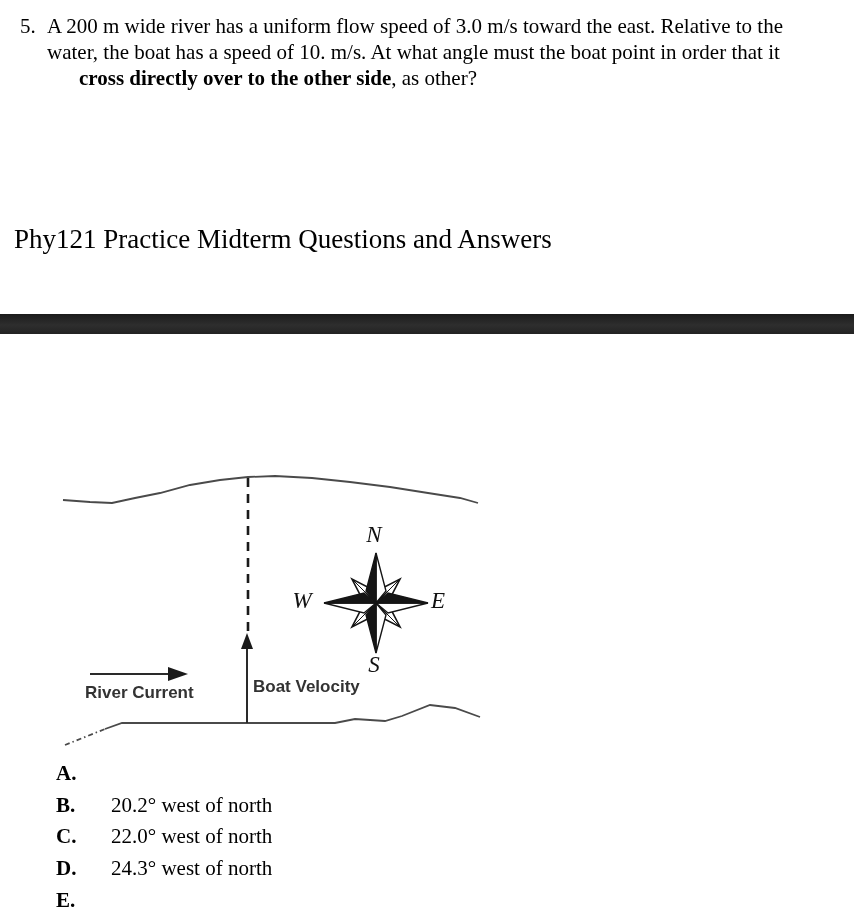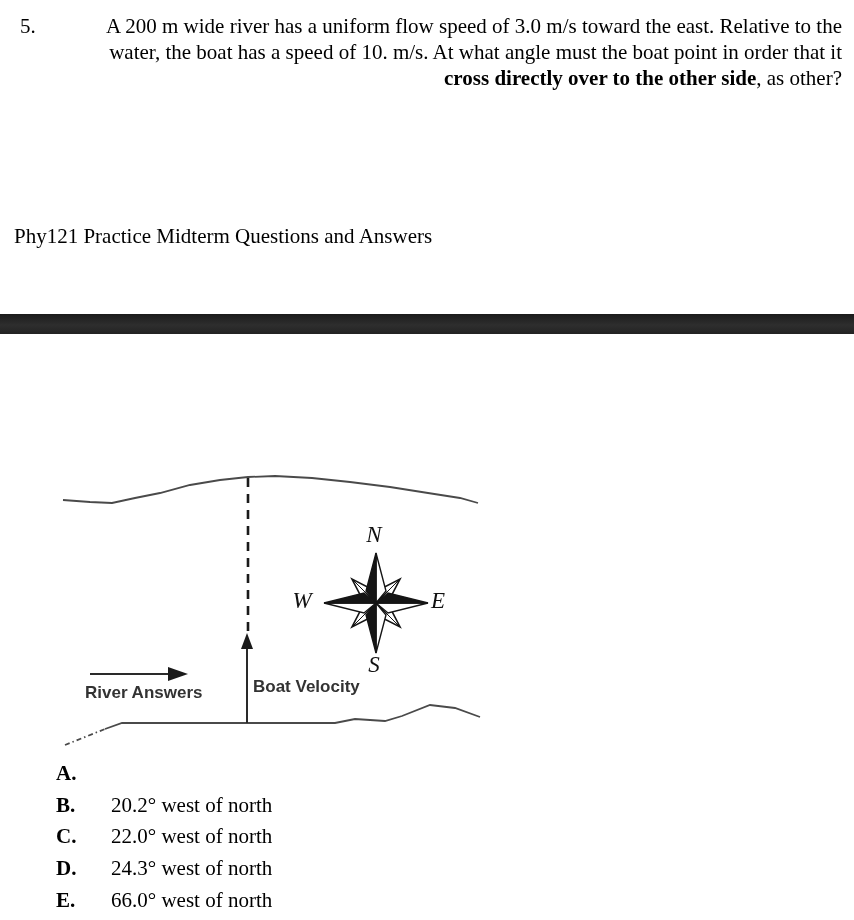--- a/index.html
+++ b/index.html
@@ -3,25 +3,25 @@
 <meta charset="utf-8">
 <style>
   html,body{margin:0;padding:0;background:#ffffff;}
   #page{position:relative;width:854px;height:920px;background:#ffffff;overflow:hidden;
         font-family:"Liberation Serif", serif;color:#000;}
 
   
   .question{position:absolute;left:20px;top:13px;width:822px;font-size:21px;line-height:26px;}
   .q-row{display:flex;}
   .q-num{width:27px;flex:0 0 27px;}
-  .q-lines{flex:1;text-align:right;}
+  .q-lines{flex:1;}
   .q-bold{font-weight:bold;margin-left:32px;}
 
   
-  .doc-title{position:absolute;left:14px;top:224px;font-size:21px;}
+  .doc-title{position:absolute;left:14px;top:224px;font-size:27px;}
 
   
   .separator{position:absolute;left:0;top:314px;width:854px;height:20px;
              background:linear-gradient(#1b1b1b,#2e2e2e 55%,#232323);}
 
   
   .figure{position:absolute;left:50px;top:455px;width:445px;height:300px;}
   .figure svg{position:absolute;left:0;top:0;}
   .fig-label{position:absolute;font-family:"Liberation Sans", sans-serif;
              font-weight:bold;font-size:17px;color:#333;white-space:nowrap;}
@@ -104,21 +104,21 @@
           <path d="M0,0 L-12,-10 L-52,0 Z" fill="#151515"></path>
         </g>
       </g>
     </svg>
 
     <span class="compass-label" style="left:312px;top:67px;">N</span>
     <span class="compass-label" style="left:240px;top:133px;">W</span>
     <span class="compass-label" style="left:376px;top:133px;">E</span>
     <span class="compass-label" style="left:312px;top:197px;">S</span>
 
-    <span class="fig-label" style="left:35px;top:228px;">River Answers</span>
+    <span class="fig-label" style="left:35px;top:228px;">River Current</span>
     <span class="fig-label" style="left:203px;top:222px;">Boat Velocity</span>
   </div>
 
   <div class="answers">
     <div class="answer-row">
       <span class="answer-letter">A.</span>
     </div>
     <div class="answer-row">
       <span class="answer-letter">B.</span>
       <span class="answer-text">20.2° west of north</span>
@@ -126,17 +126,16 @@
     <div class="answer-row">
       <span class="answer-letter">C.</span>
       <span class="answer-text">22.0° west of north</span>
     </div>
     <div class="answer-row">
       <span class="answer-letter">D.</span>
       <span class="answer-text">24.3° west of north</span>
     </div>
     <div class="answer-row">
       <span class="answer-letter">E.</span>
-      <span class="answer-text">66.0° west of north</span>
     </div>
   </div>
 
 </div>
 
 </body></html>

